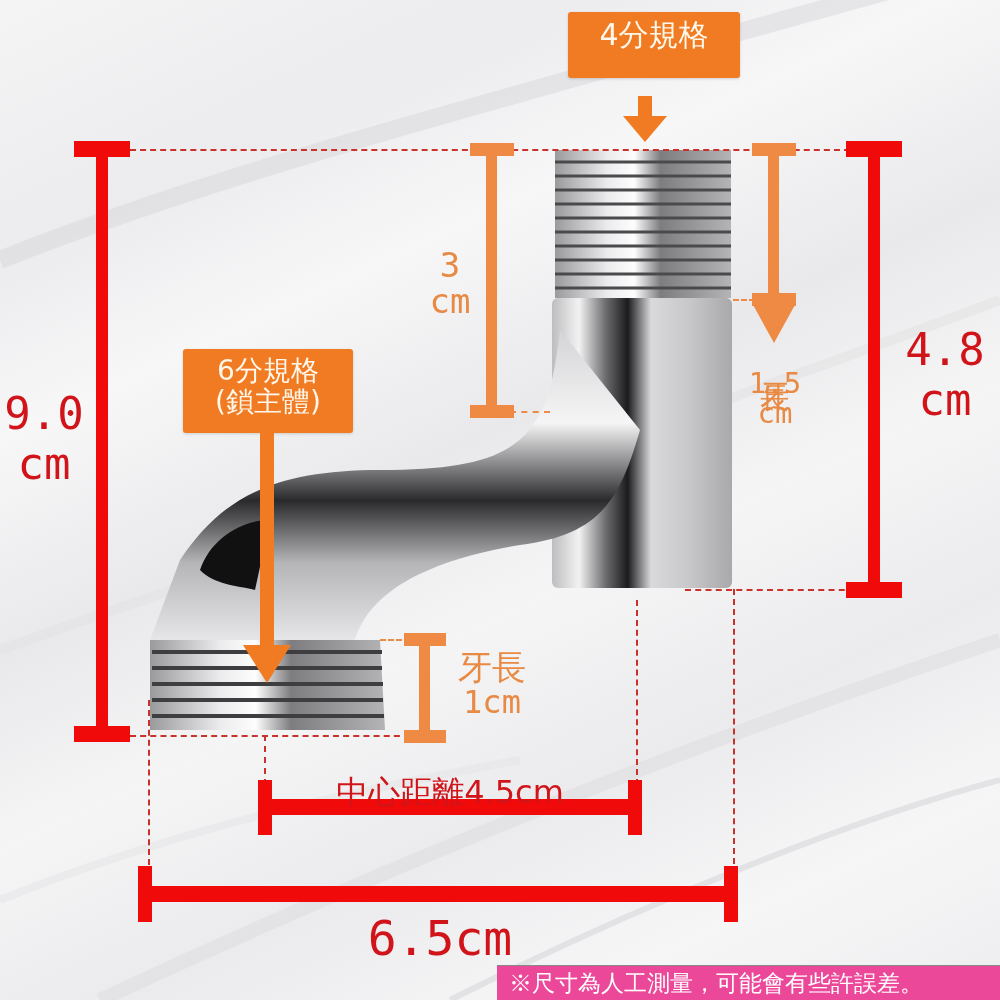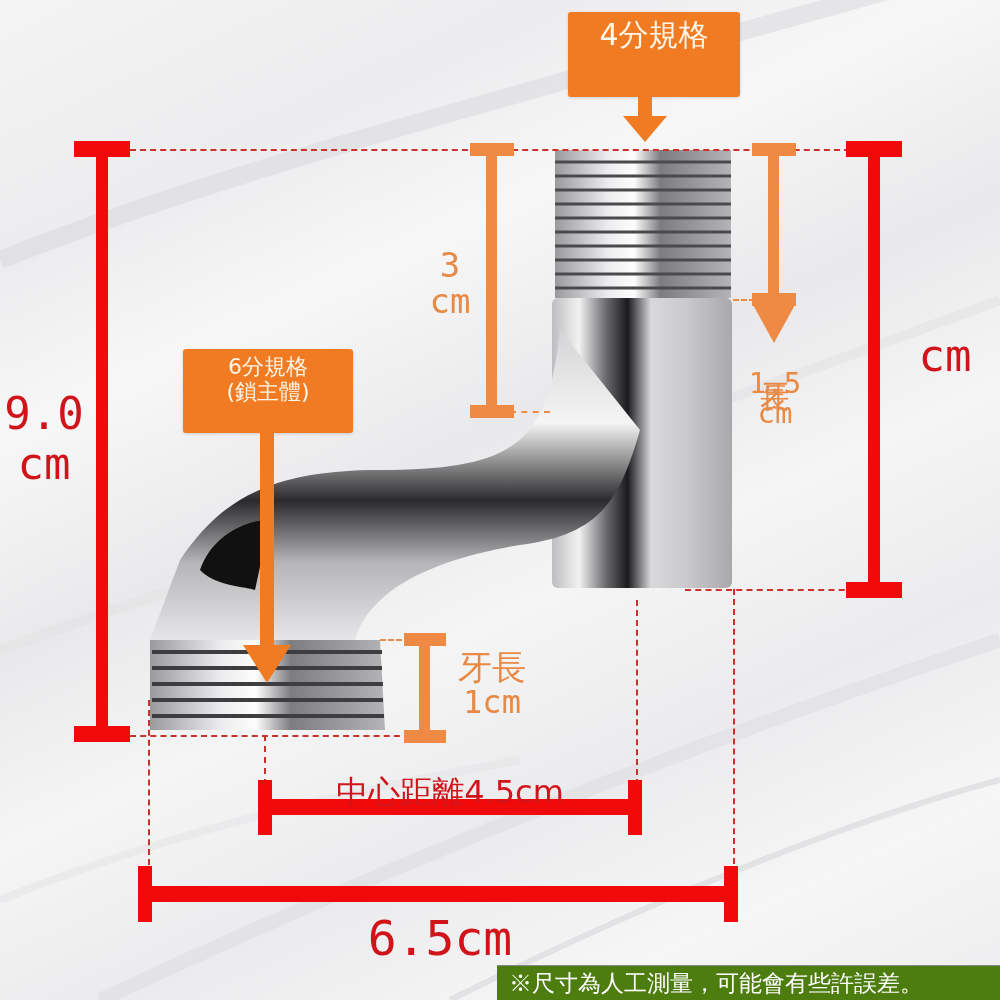--- a/index.html
+++ b/index.html
@@ -18,21 +18,21 @@
     .red-text { position: absolute; color: #d0141a; text-align: center; line-height: 1; }
     .org-text { position: absolute; color: #e88a44; text-align: center; line-height: 1.05; }
     .callout {
       position: absolute; background: #f07b22; color: #fff7ea; border-radius: 3px;
       font-family: "DejaVu Sans", sans-serif; text-align: center; line-height: 1.12;
       box-shadow: 0 1px 3px rgba(0,0,0,0.15);
     }
     .callout .l1, .callout .l2 { display: block; }
     .note {
       position: absolute; left: 497px; top: 965px; width: 503px; height: 35px;
-      background: #4d7c0f; color: #ffffff; font-family: Liberation Serif, serif;
+      background: #ec4899; color: #ffffff; font-family: Liberation Serif, serif;
       font-size: 23px; line-height: 35px; padding-left: 12px; box-sizing: border-box; white-space: nowrap;
       border-top: 1px solid #888;
     }
     .vert-cjk { font-family: "DejaVu Sans", sans-serif; }
   </style>
 </head>
 <body>
 
 <svg class="marble" width="1000" height="1000" style="left:0;top:0;">
   <path d="M0 260 C 200 180, 420 120, 1000 -40" stroke="#d9d9dc" stroke-width="18" fill="none" opacity="0.55"></path>
@@ -121,20 +121,21 @@
     <div>9.0</div>
     <div style="margin-top:6px;">cm</div>
   </div>
 </div>
 
 <div>
   <div class="red-bar" style="left:846px;top:141px;width:56px;height:16px;"></div>
   <div class="red-bar" style="left:868px;top:150px;width:12px;height:440px;"></div>
   <div class="red-bar" style="left:846px;top:582px;width:56px;height:16px;"></div>
   <div class="red-text" style="left:895px;top:328px;width:100px;font-size:44px;">
+    <div>4.8</div>
     <div style="margin-top:6px;">cm</div>
   </div>
 </div>
 
 <div>
   <div class="org-bar" style="left:470px;top:143px;width:44px;height:13px;"></div>
   <div class="org-bar" style="left:486px;top:150px;width:11px;height:262px;"></div>
   <div class="org-bar" style="left:470px;top:405px;width:44px;height:13px;"></div>
   <div class="org-text" style="left:420px;top:248px;width:60px;font-size:34px;">
     <div>3</div>
@@ -173,29 +174,29 @@
   <div class="red-text" style="left:300px;top:776px;width:300px;font-size:32px;font-family:'DejaVu Sans',sans-serif;">中心距離4.5cm</div>
 </div>
 
 <div>
   <div class="red-bar" style="left:138px;top:866px;width:14px;height:56px;"></div>
   <div class="red-bar" style="left:145px;top:886px;width:590px;height:16px;"></div>
   <div class="red-bar" style="left:724px;top:866px;width:14px;height:56px;"></div>
   <div class="red-text" style="left:330px;top:914px;width:220px;font-size:48px;">6.5cm</div>
 </div>
 
-<div class="callout" style="left:568px;top:12px;width:172px;height:85px;font-size:30px;padding-top:6px;box-sizing:border-box;">
+<div class="callout" style="left:568px;top:12px;width:172px;height:66px;font-size:30px;padding-top:6px;box-sizing:border-box;">
   <span class="l1">4分規格</span>
 </div>
 <svg class="abs" style="left:620px;top:96px;" width="50" height="48">
   <rect x="18" y="0" width="14" height="24" fill="#f07b22"></rect>
   <polygon points="3,20 47,20 25,46" fill="#f07b22"></polygon>
 </svg>
 
-<div class="callout" style="left:183px;top:349px;width:170px;height:84px;font-size:22px;padding-top:6px;box-sizing:border-box;">
+<div class="callout" style="left:183px;top:349px;width:170px;height:84px;font-size:28px;padding-top:6px;box-sizing:border-box;">
   <span class="l1">6分規格</span>
   <span class="l2">(鎖主體)</span>
 </div>
 <div class="abs" style="left:260px;top:433px;width:14px;height:218px;background:#f07b22;"></div>
 <svg class="abs" style="left:243px;top:645px;" width="48" height="40">
   <polygon points="0,0 48,0 24,38" fill="#f07b22"></polygon>
 </svg>
 
 <div class="note">※尺寸為人工測量，可能會有些許誤差。</div>
 

